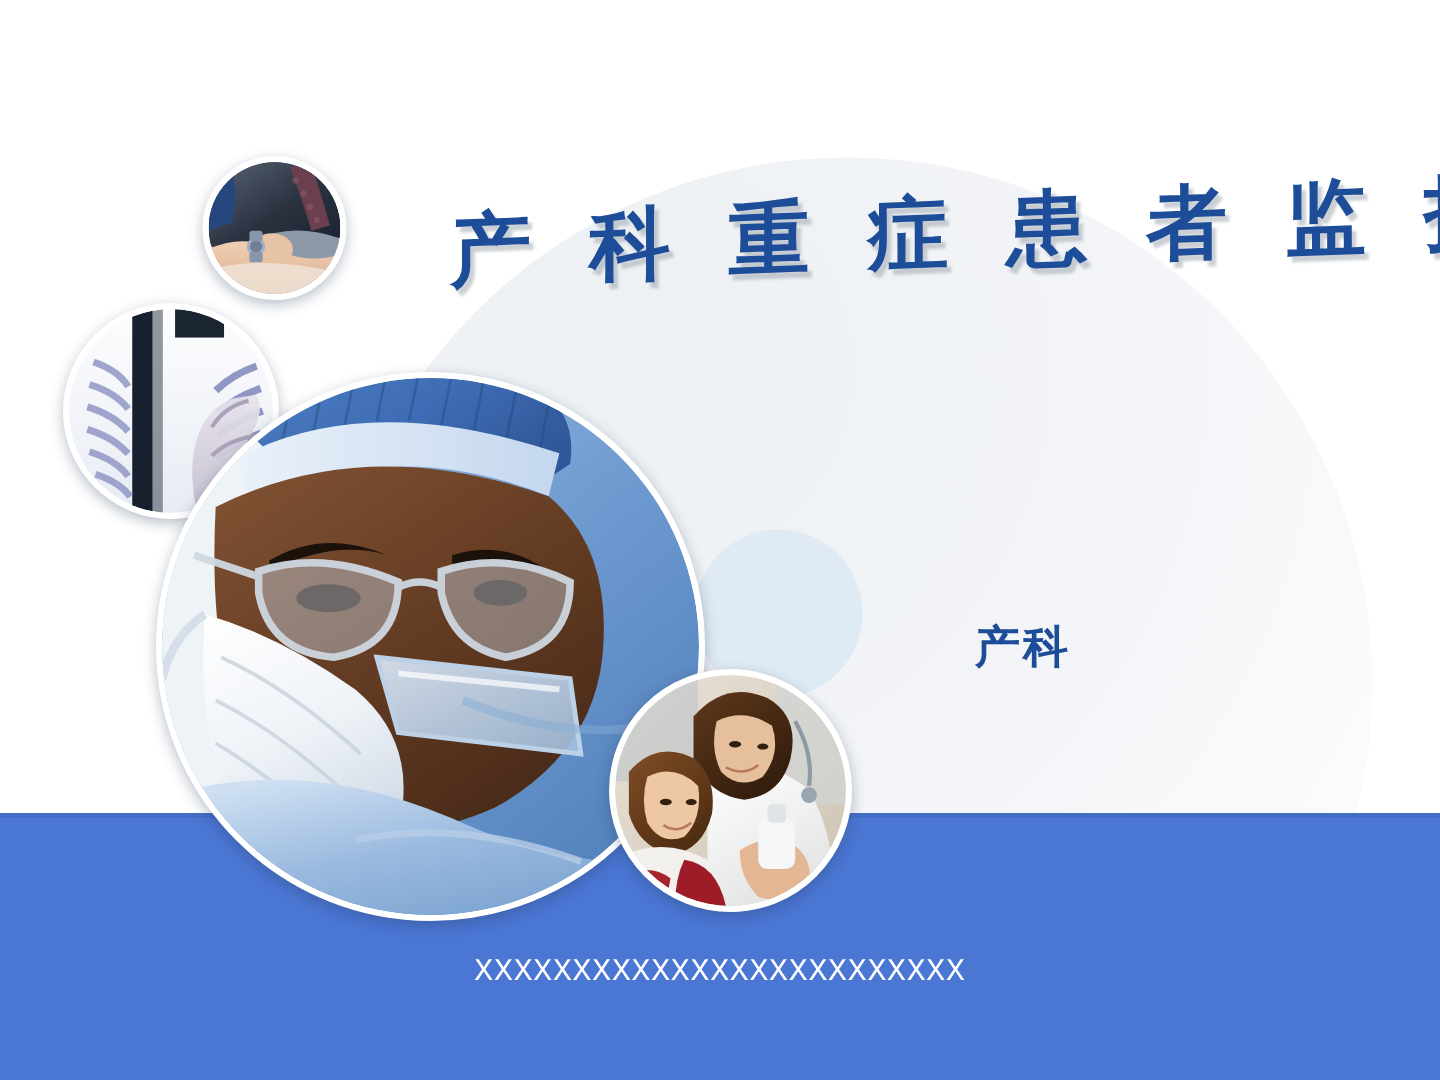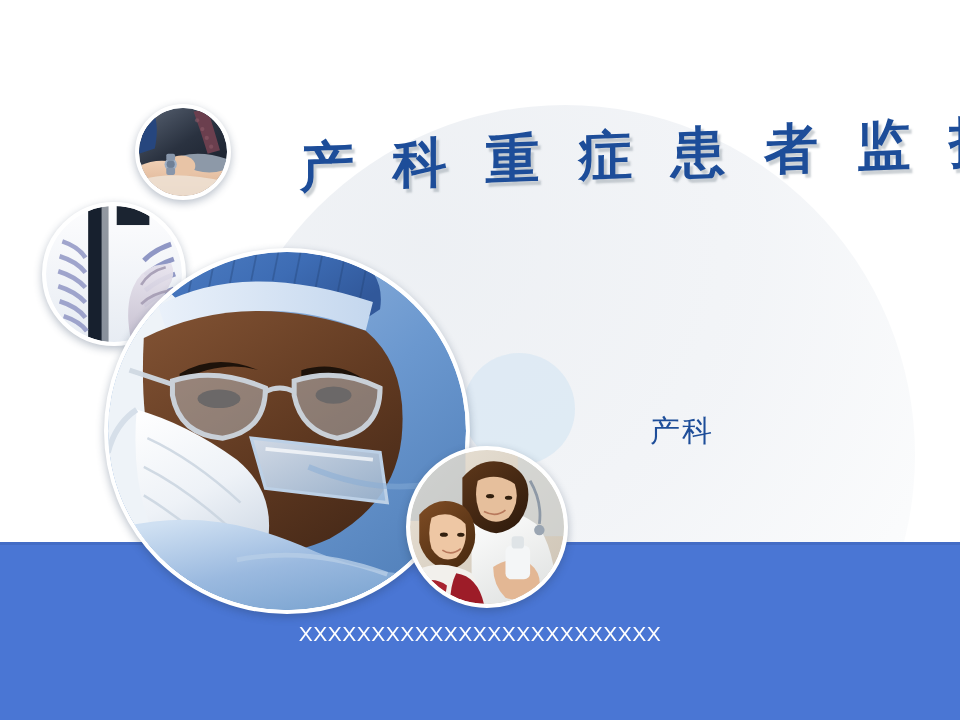--- a/index.html
+++ b/index.html
@@ -102,35 +102,35 @@
     transform-origin: left center;
     line-height: 70px;
   }
 
   .subtitle {
     position: absolute;
     left: 650px;
     top: 411px;
     font-size: 30px;
     color: #1d4d99;
-    font-weight: normal;
+    font-weight: bold;
     letter-spacing: 2px;
     font-family: "DejaVu Sans", "Liberation Sans", sans-serif;
   }
 
   .footer-text {
     position: absolute;
     left: 0;
-    top: 622px;
+    top: 637px;
     width: 960px;
     text-align: center;
     color: #ffffff;
     font-size: 21px;
     letter-spacing: 0.5px;
-    font-family: Liberation Sans, sans-serif;
+    font-family: Liberation Mono, monospace;
   }
 </style>
 </head>
 <body>
 
 <div id="slide">
 
   <div class="bg-arc"></div>
   <div class="bg-softcircle"></div>
 

